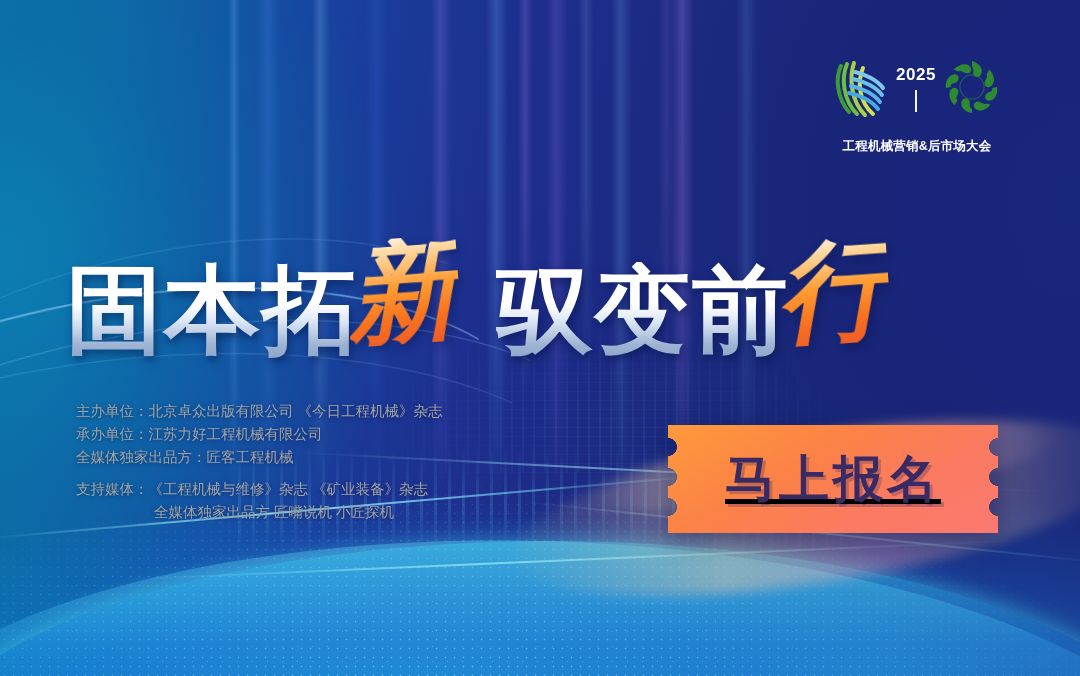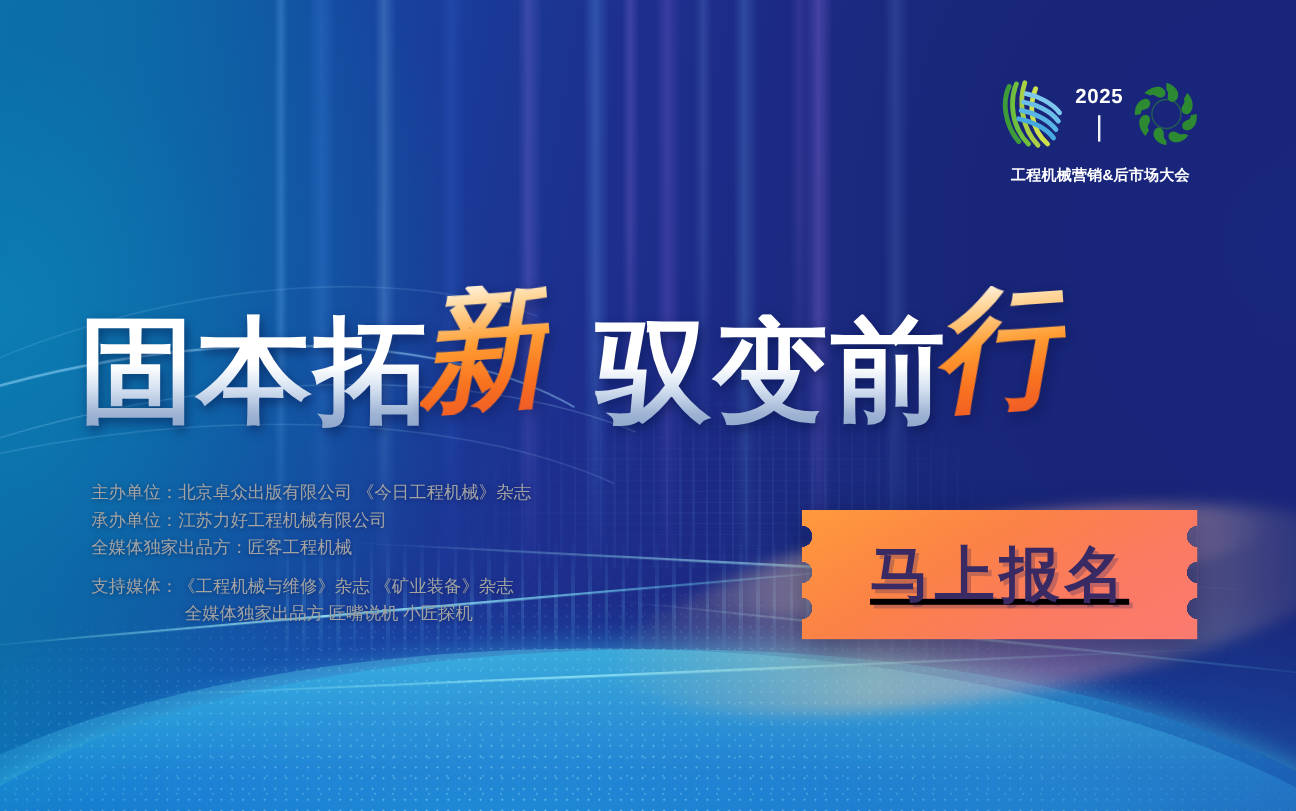--- a/index.html
+++ b/index.html
@@ -313,21 +313,21 @@
     user-select:none;
   }
 
   
   .logo{
     position:absolute;right:78px;top:58px;
     width:170px;
     text-align:center;
   }
   .logo-marks{
-    display:flex;align-items:center;justify-content:center;gap:4px;
+    display:flex;justify-content:center;gap:4px;
     height:74px;
   }
   .logo-swoosh{width:56px;height:62px;display:block;}
   .logo-year{
     display:flex;flex-direction:column;align-items:center;justify-content:center;
     height:62px;padding:0 3px;
   }
   .logo-year-txt{
     font-size:17px;font-weight:700;color:#ffffff;letter-spacing:.5px;line-height:1;
   }

